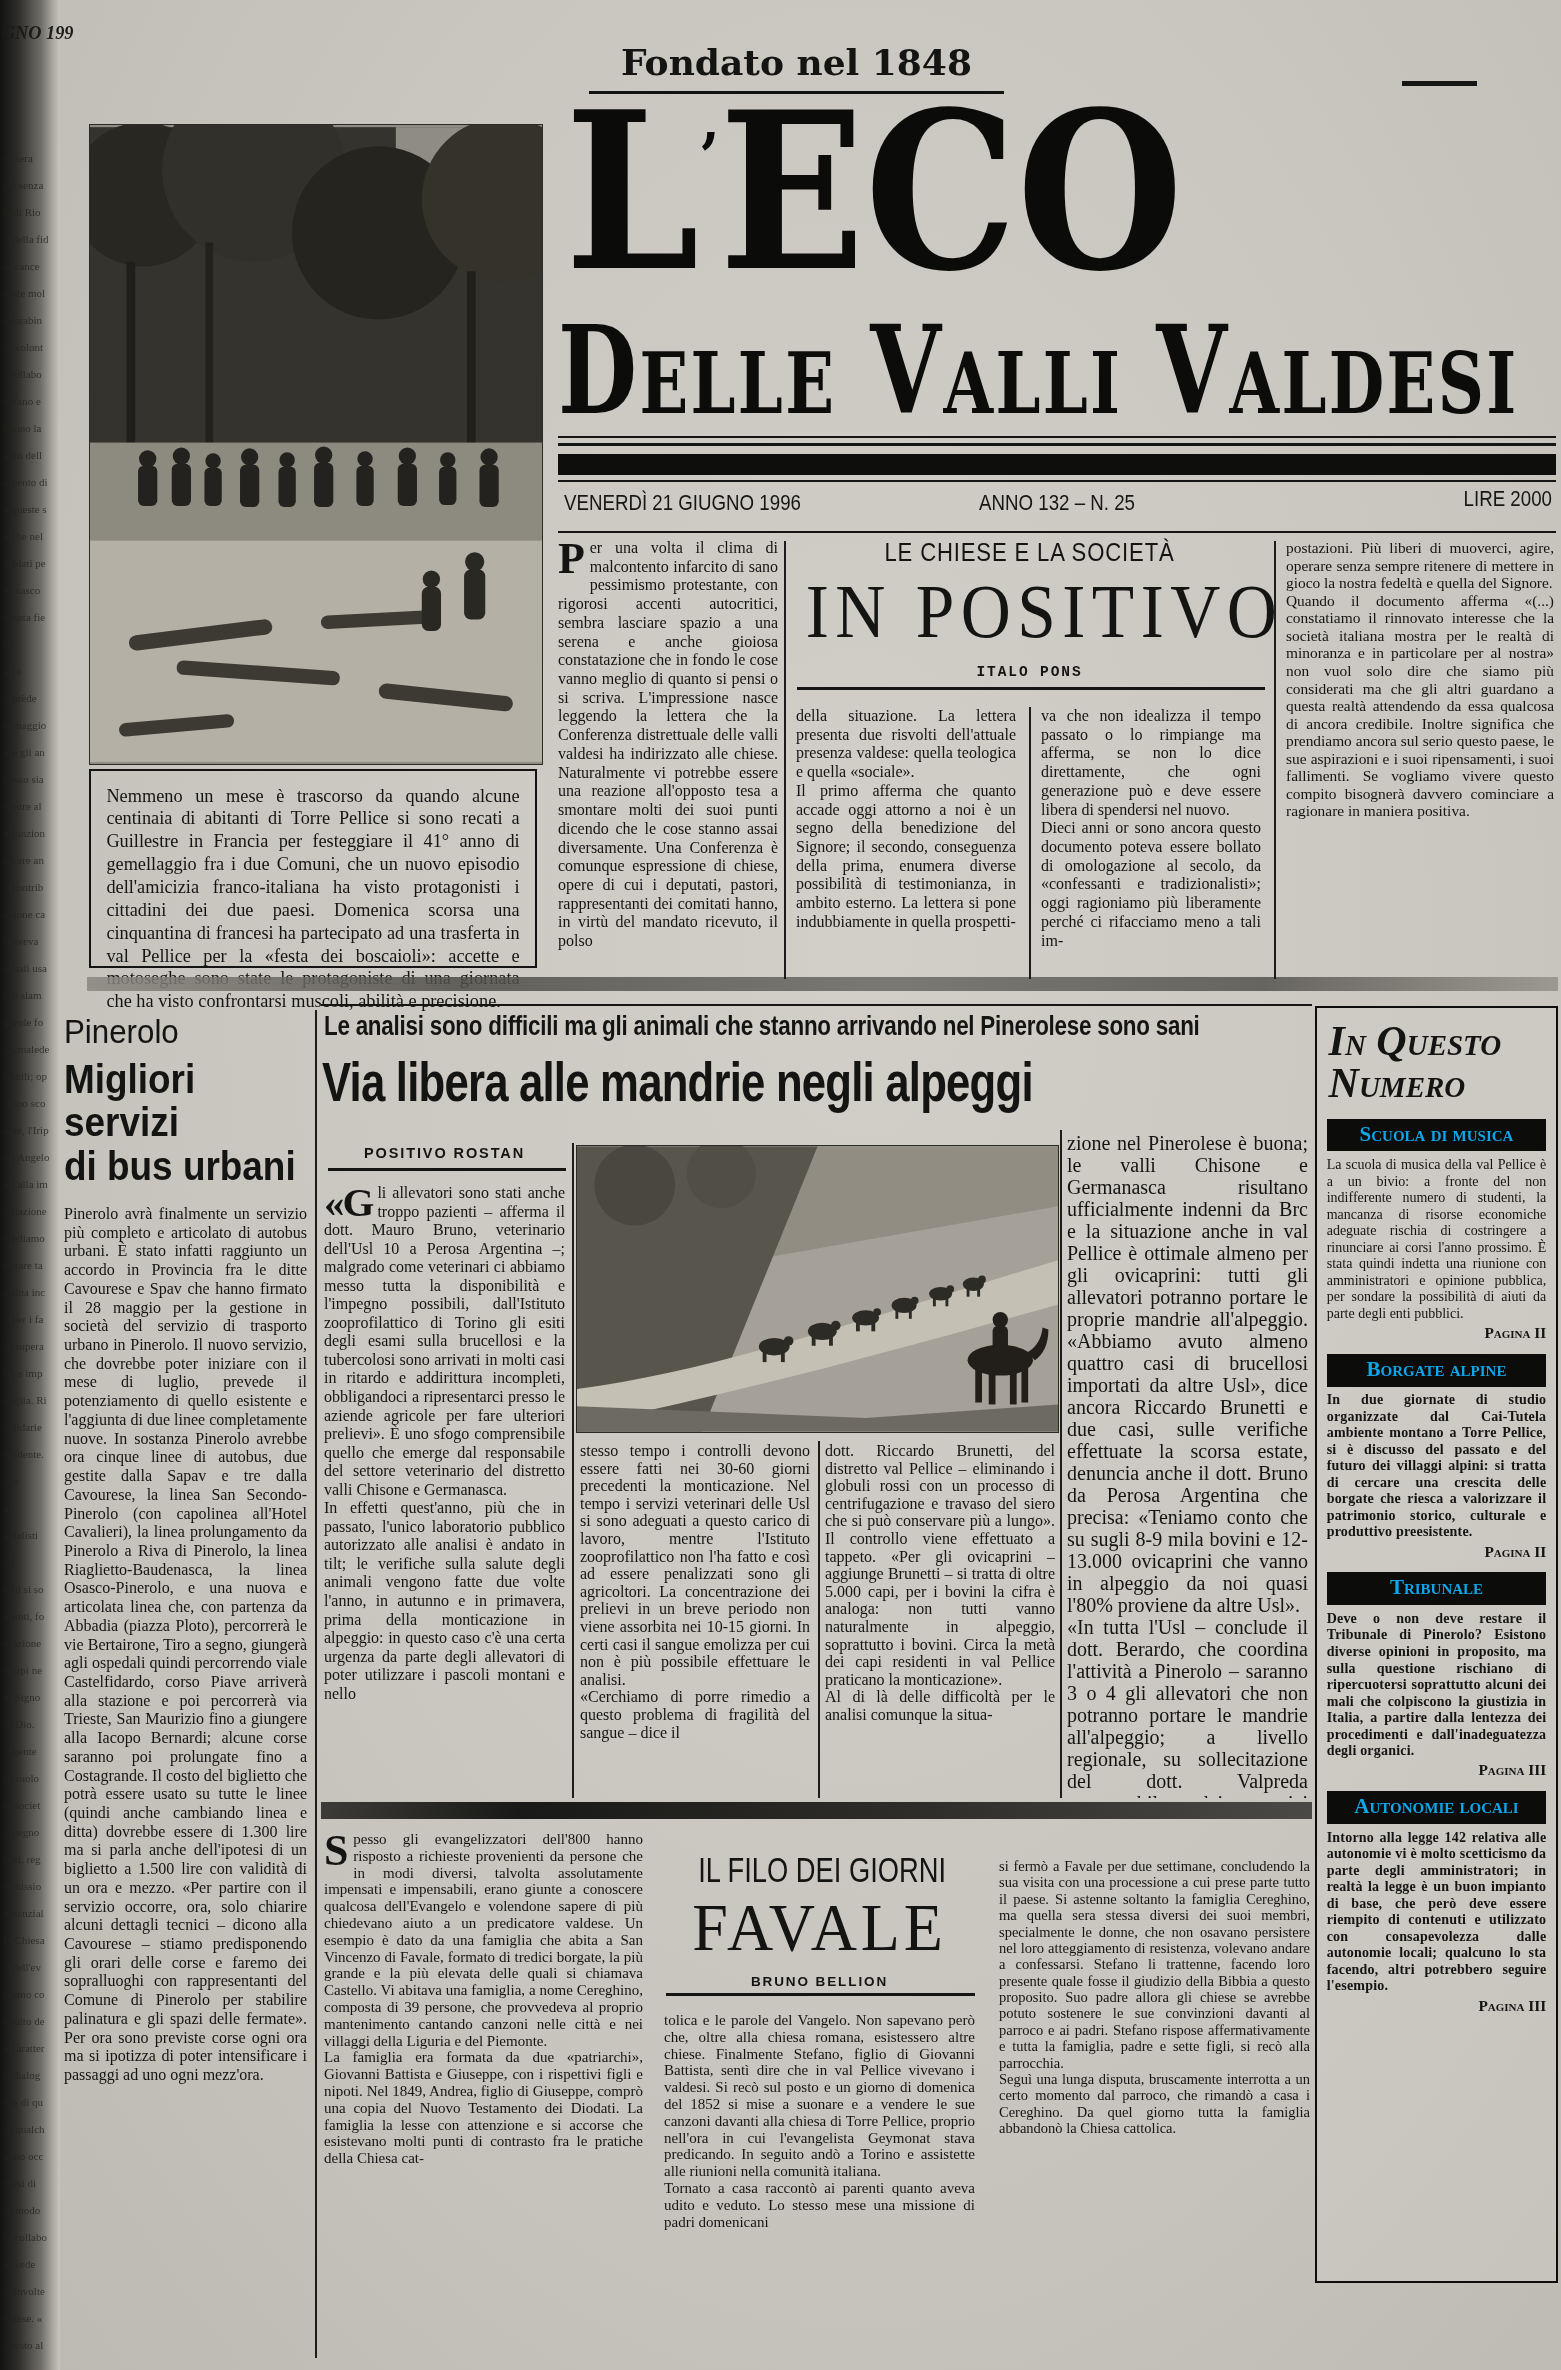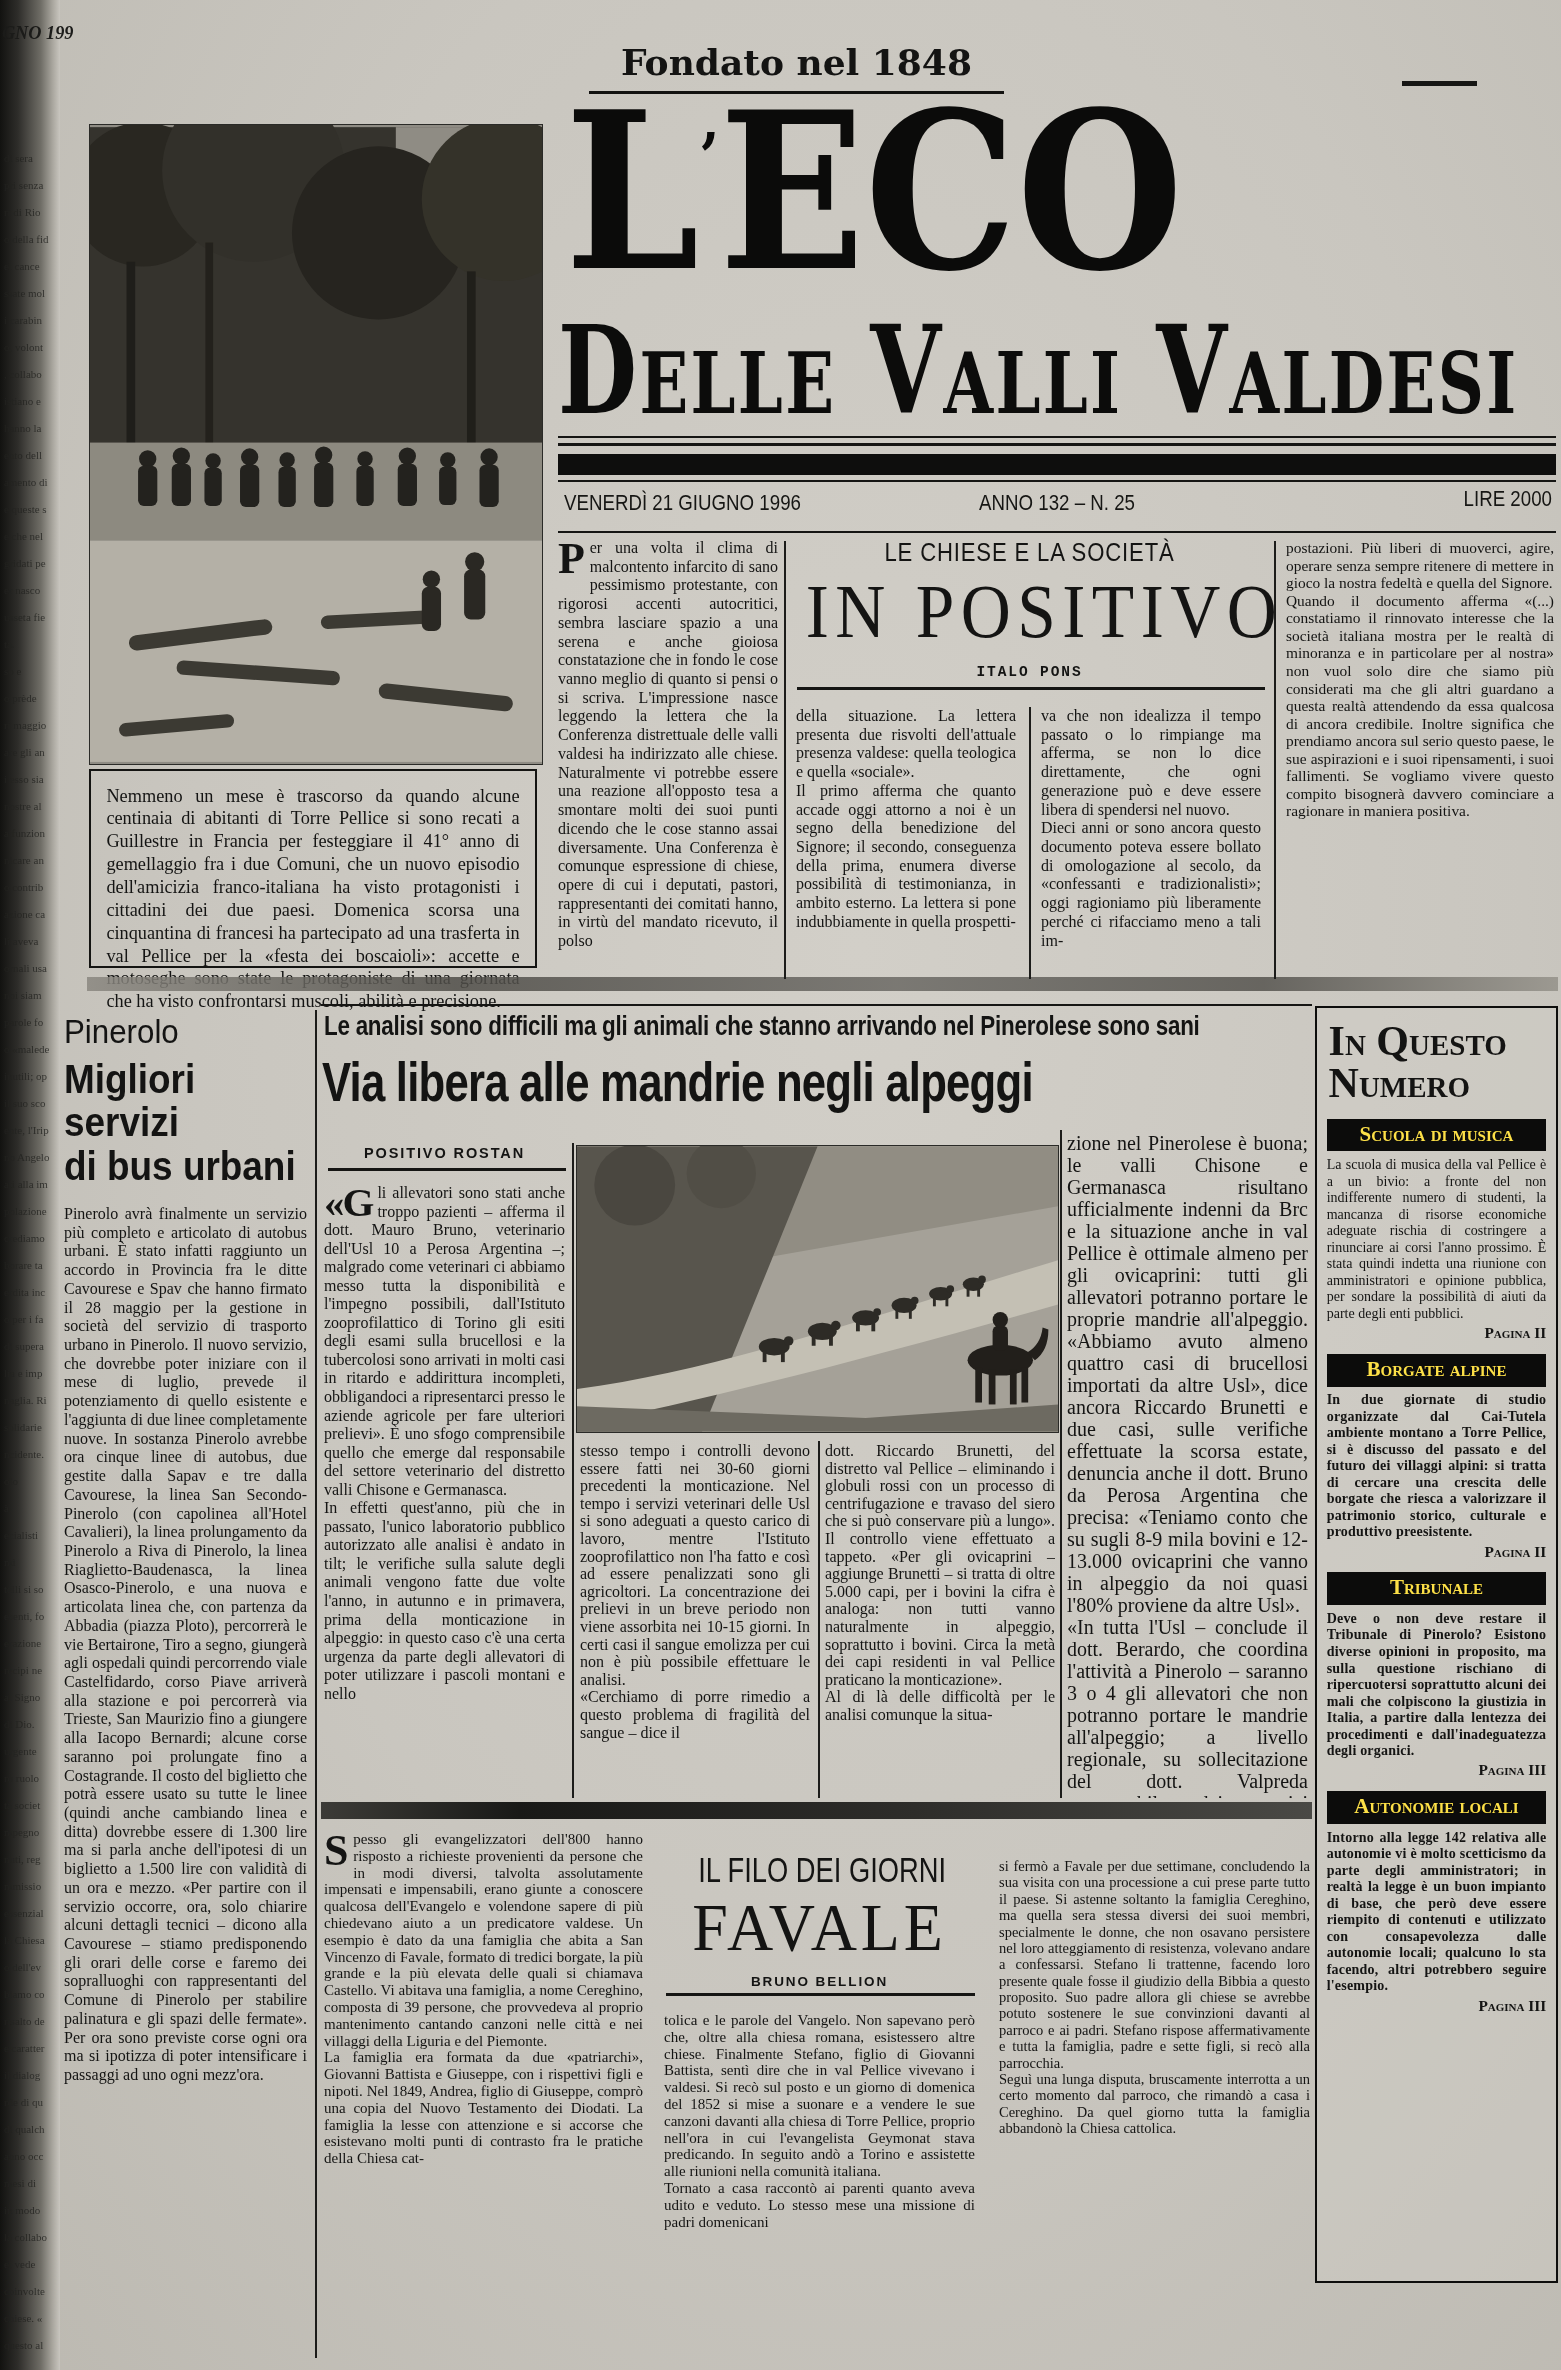--- a/index.html
+++ b/index.html
@@ -99,24 +99,24 @@
     font-size:64px;letter-spacing:3.9px;transform:scaleY(1.05);transform-origin:center top;}
   .filo-byline{left:664px;top:1974px;width:311px;text-align:center;font-family:"Liberation Sans",sans-serif;
     font-weight:700;font-size:13.5px;letter-spacing:1.9px;}
   .fb-rule{left:666px;top:1993px;width:309px;height:2.9px;}
   .f-col{font-size:15px;line-height:1.12;overflow:hidden;}
   .f-source{font-style:italic;font-size:14.5px;line-height:1.14;margin-top:5.8px;}
 
   
   .sidebar{left:1315px;top:1006px;width:243px;height:1277px;border:2.9px solid #0d0d0c;
     box-sizing:border-box;padding:9.7px 9.7px 0 9.7px;background:rgba(210,207,199,.4);}
-  .sb-title{font-family:"Liberation Serif",serif;font-weight:700;
+  .sb-title{font-family:"Liberation Serif",serif;font-weight:700;font-style:italic;
     font-variant:small-caps;font-size:42px;line-height:1.02;white-space:pre-line;margin:1.9px 0 13.5px 1.9px;}
   .sb-section{margin-bottom:11.6px;}
-  .sb-head{background:#0c0c0b;color:#fde047;text-align:center;font-variant:small-caps;
+  .sb-head{background:#0c0c0b;color:#0ea5e9;text-align:center;font-variant:small-caps;
     font-weight:700;font-size:21px;padding:2.9px 1.9px 4.8px 1.9px;margin-bottom:5.8px;}
   .sb-body{font-size:14px;line-height:1.18;text-align:justify;white-space:pre-line;}
   .sb-body.b{font-weight:700;letter-spacing:0.2px;}
   .sb-page{text-align:right;font-variant:small-caps;font-weight:700;font-size:15.4px;margin-top:1.9px;}
 </style>
 </head>
 <body>
 
 <div class="page">
 

